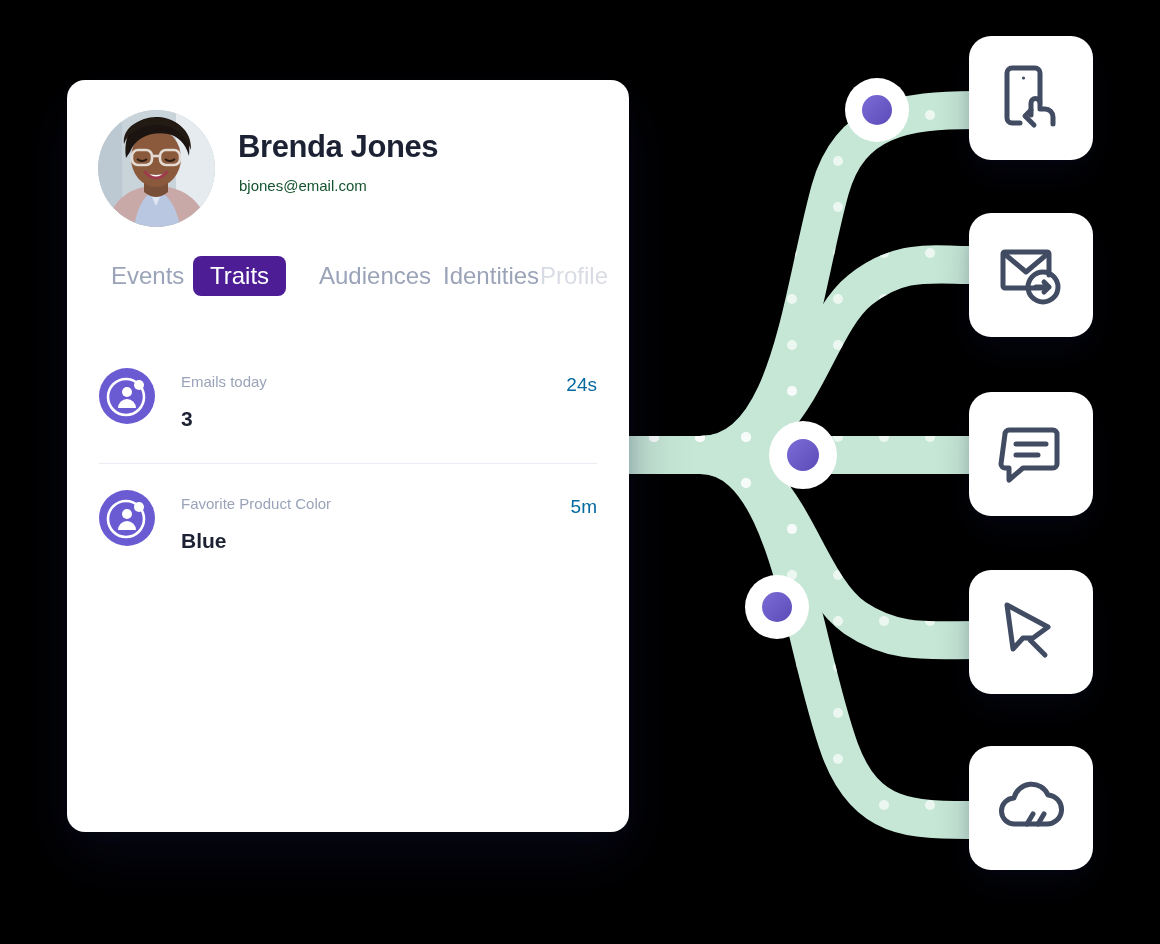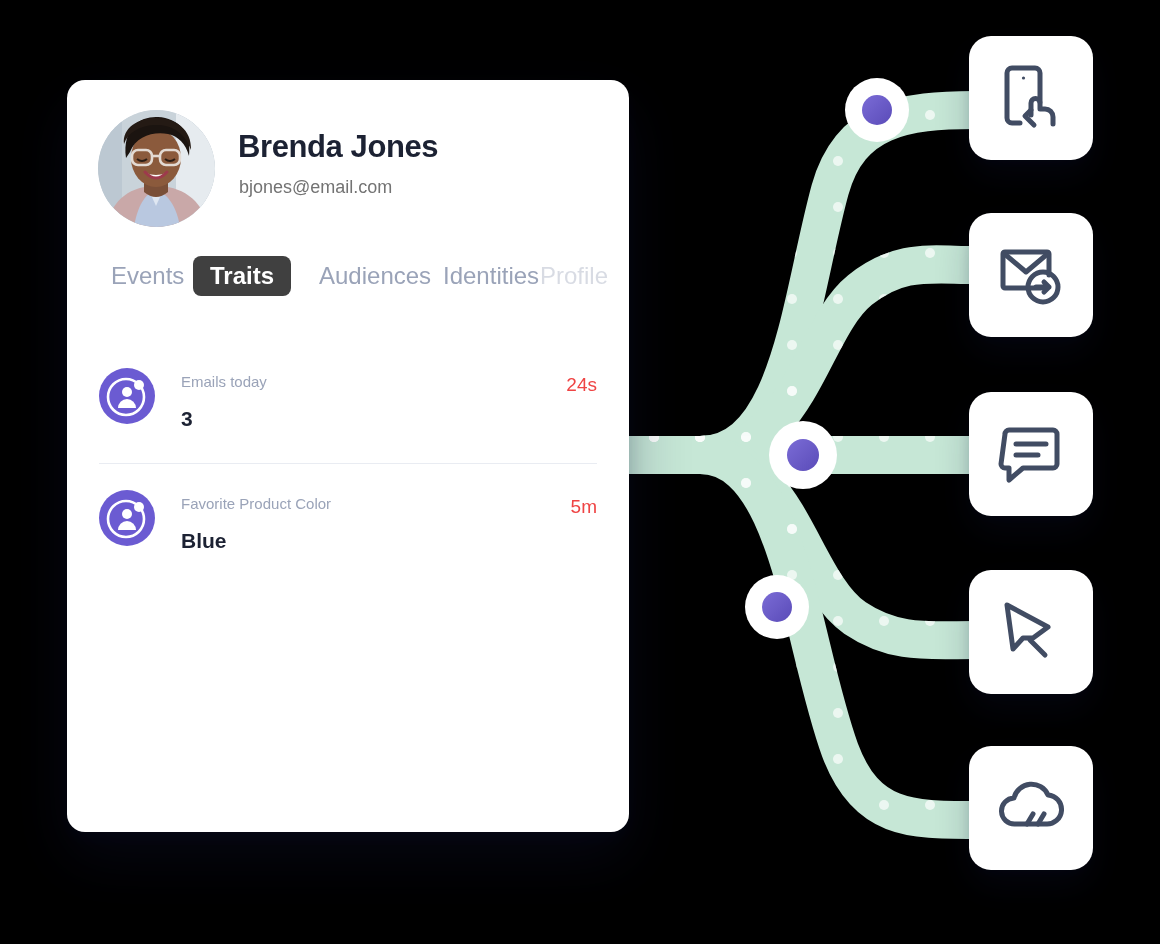--- a/index.html
+++ b/index.html
@@ -72,22 +72,22 @@
     font-size: 31px;
     font-weight: bold;
     color: #1c2233;
     letter-spacing: -0.4px;
     white-space: nowrap;
   }
   #person-email {
     position: absolute;
     left: 172px;
     top: 97px;
-    font-size: 18px;
-    color: #737373;
+    font-size: 15px;
+    color: #14532d;
     white-space: nowrap;
     text-align: right;
   }
 
   
   #tabs {
     position: absolute;
     left: 0;
     top: 176px;
     width: 562px;
@@ -99,23 +99,23 @@
     height: 40px;
     line-height: 40px;
     font-size: 24px;
     color: #9aa3b8;
     white-space: nowrap;
     padding: 0 6px;
     border-radius: 8px;
     box-sizing: border-box;
   }
   .tab.active {
-    background: #404040;
+    background: #4c1d95;
     color: #ffffff;
-    font-weight: bold;
+    font-weight: normal;
     padding: 0 17px;
   }
   .tab.faded { opacity: 0.38; }
 
   
   #traits-list {
     position: absolute;
     left: 0;
     top: 262px;
     width: 562px;
@@ -152,21 +152,21 @@
     font-size: 21px;
     font-weight: bold;
     color: #1c2233;
     white-space: nowrap;
   }
   .trait-time {
     position: absolute;
     right: 0;
     top: 32px;
     font-size: 19px;
-    color: #ef4444;
+    color: #0369a1;
     white-space: nowrap;
   }
 
   
   .icon-card {
     position: absolute;
     width: 124px;
     height: 124px;
     background: #ffffff;
     border-radius: 22px;

